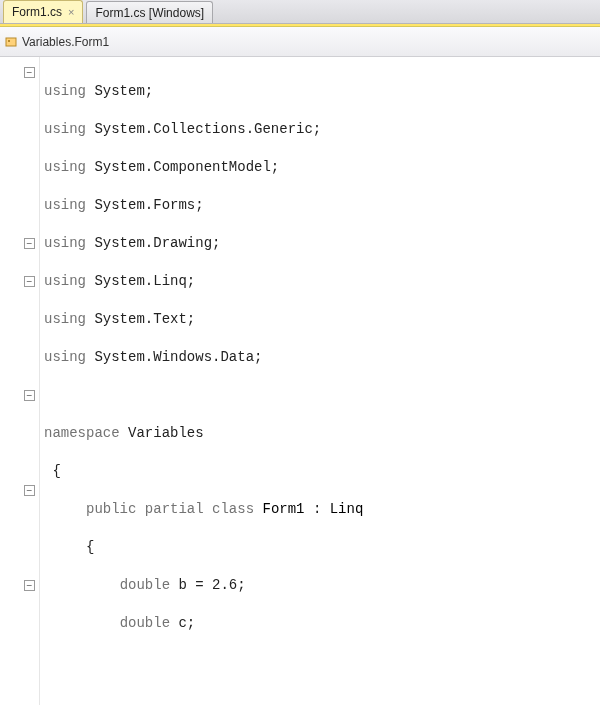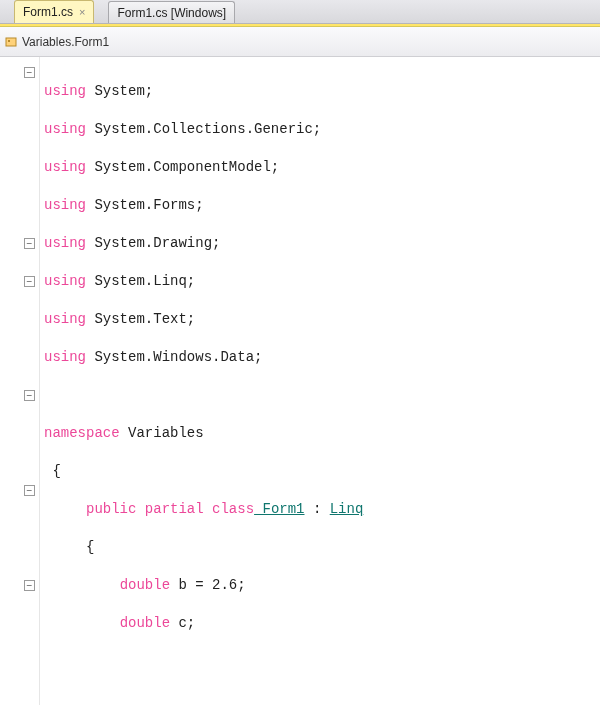--- a/index.html
+++ b/index.html
@@ -21,21 +21,21 @@
   .tab {
     display: flex;
     align-items: center;
     height: 22px;
     padding: 0 8px;
     font-size: 12px;
     color: #222;
     border: 1px solid #a8a8ac;
     border-bottom: none;
     background: linear-gradient(to bottom, #f4f4f6 0%, #e0e0e3 100%);
-    margin-left: 14px;
+    margin-left: 3px;
     border-top-left-radius: 3px;
     border-top-right-radius: 3px;
     cursor: pointer;
   }
   .tab.active {
     background: #fff7c2;
     border-color: #c8b870;
     height: 23px;
     position: relative;
     z-index: 2;
@@ -101,22 +101,22 @@
     text-align: center;
     color: #555;
     font-family: sans-serif;
   }
   .code-area {
     padding: 6px 0 0 4px;
     white-space: pre;
     color: #222;
   }
   .code-line { height: 19px; }
-  .kw { color: #ec4899; }
-  .type { color: #0f766e; text-decoration: underline; }
+  .kw { color: #737373; }
+  .type { color: #000000; }
 </style>
 </head>
 <body>
 
 <div class="tab-bar">
   <div class="tab active">
     <span>Form1.cs</span>
     <span class="tab-close">×</span>
   </div>
   <div class="tab">

